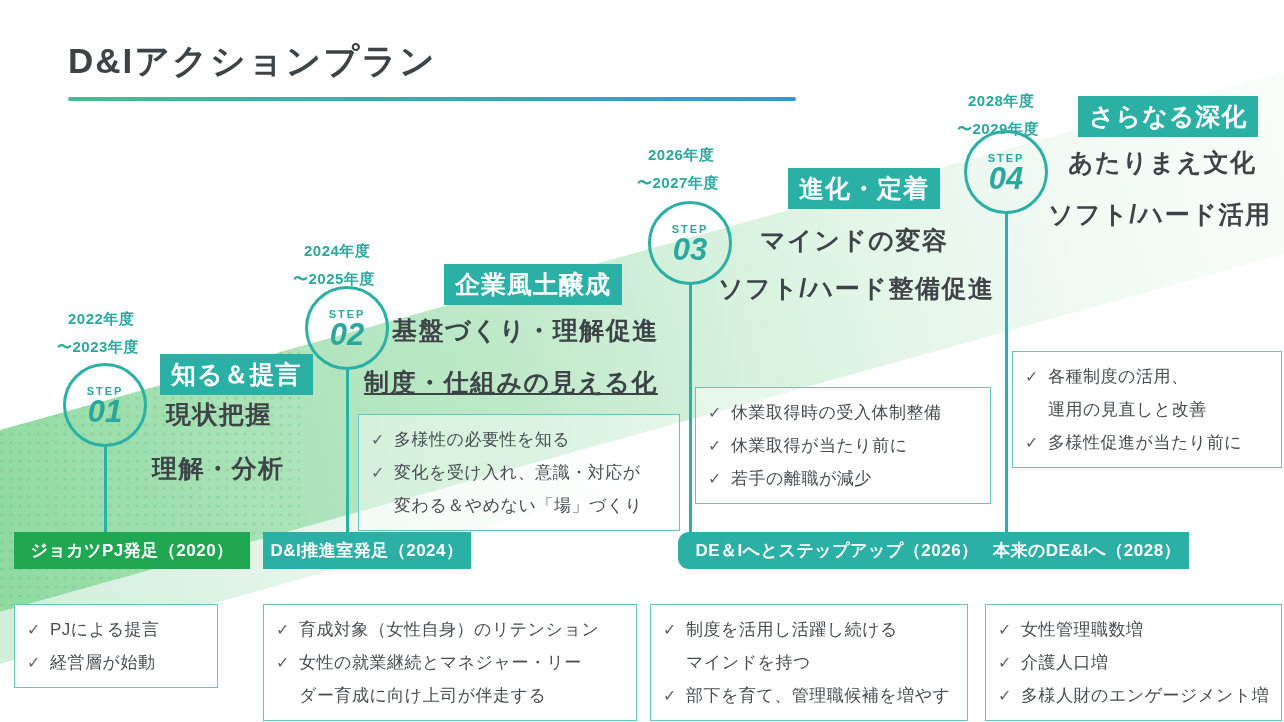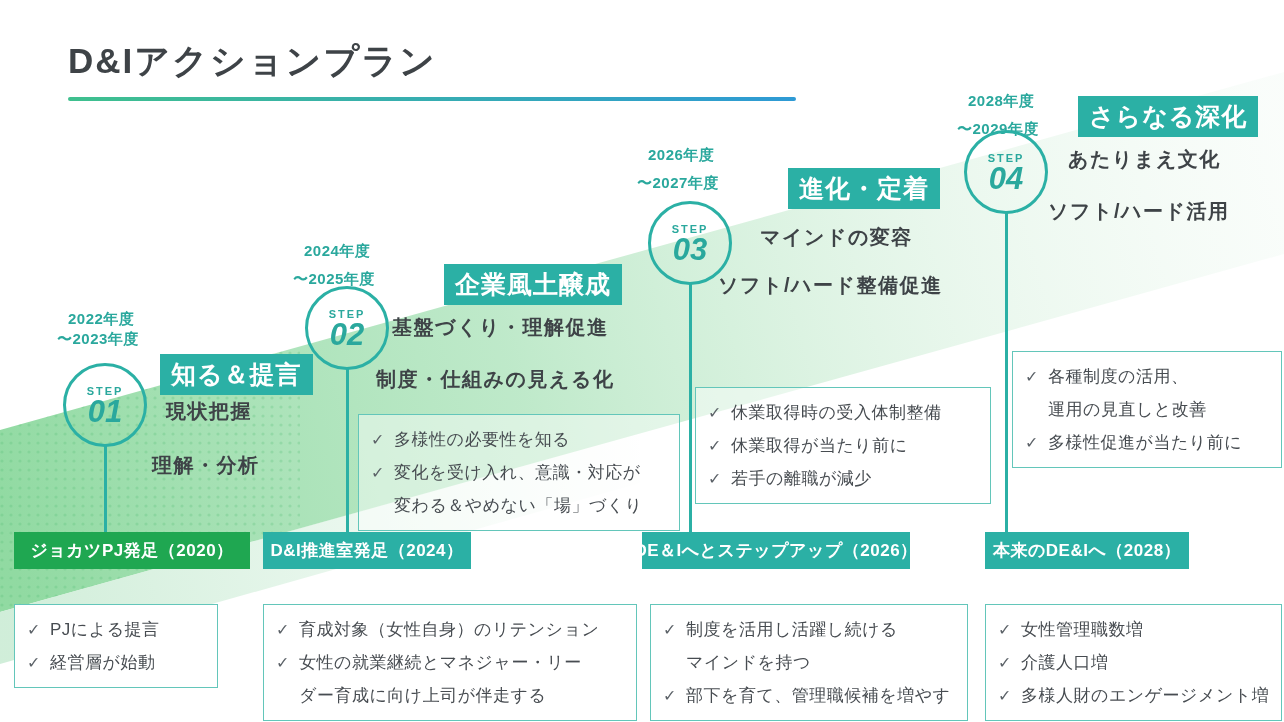--- a/index.html
+++ b/index.html
@@ -33,21 +33,21 @@
   .circle-num{
     font-size:31px;font-weight:bold;color:var(--teal-text,#2AA89D);line-height:28px;font-style:italic;
   }
   .vline{width:2.5px;background:var(--teal,#2BB0A5);}
   .chip{
     background:var(--teal,#2BB0A5);color:#ffffff;
     font-size:25px;font-weight:bold;letter-spacing:1px;
     padding:4px 11px;white-space:nowrap;
   }
   .desc{
-    font-size:20px;font-weight:bold;color:var(--text-dark,#3E4347);
+    font-size:25px;font-weight:bold;color:var(--text-dark,#3E4347);
     letter-spacing:1.5px;white-space:nowrap;
   }
   .banner{
     background:var(--teal,#2BB0A5);color:#ffffff;height:37px;
     display:flex;align-items:center;justify-content:center;
     font-size:17px;font-weight:bold;white-space:nowrap;letter-spacing:0.5px;
     box-sizing:border-box;
   }
   .banner-green{background:var(--green-banner,#1FA751);}
   .box{
@@ -87,21 +87,21 @@
     </defs>
     <polygon points="0,430 1284,72 1284,254 0,612" fill="url(#bandGrad)"></polygon>
     <polygon points="0,612 640,433 640,483 0,664" fill="url(#wedgeGrad)"></polygon>
     <polygon points="0,430 300,346 300,528 0,612" fill="url(#dots)" opacity="0.28"></polygon>
   </svg>
 
   <div class="abs title" style="left:68px;top:38px;">D&amp;Iアクションプラン</div>
   <div class="abs title-underline" style="left:68px;top:97px;width:728px;"></div>
 
   <div class="abs year" style="left:68px;top:310px;">2022年度</div>
-  <div class="abs year" style="left:57px;top:330px;">〜2023年度</div>
+  <div class="abs year" style="left:57px;top:338px;">〜2023年度</div>
   <div class="abs vline" style="left:104px;top:446px;height:87px;"></div>
   <div class="abs circle" style="left:63px;top:363px;">
     <span class="circle-step">STEP</span>
     <span class="circle-num">01</span>
   </div>
   <div class="abs chip" style="left:160px;top:354px;">知る＆提言</div>
   <div class="abs desc" style="left:166px;top:398px;">現状把握</div>
   <div class="abs desc" style="left:152px;top:452px;">理解・分析</div>
   <div class="abs banner banner-green" style="left:14px;top:532px;width:236px;">ジョカツPJ発足（2020）</div>
   <div class="abs box" style="left:14px;top:604px;width:204px;">
@@ -117,21 +117,21 @@
 
   <div class="abs year" style="left:304px;top:242px;">2024年度</div>
   <div class="abs year" style="left:293px;top:270px;">〜2025年度</div>
   <div class="abs vline" style="left:346px;top:368px;height:164px;"></div>
   <div class="abs circle" style="left:305px;top:286px;">
     <span class="circle-step">STEP</span>
     <span class="circle-num">02</span>
   </div>
   <div class="abs chip" style="left:444px;top:264px;">企業風土醸成</div>
   <div class="abs desc" style="left:392px;top:314px;">基盤づくり・理解促進</div>
-  <div class="abs desc" style="left:376px;top:366px;">制度・仕組みの見える化</div>
+  <div class="abs desc" style="left:364px;top:366px;text-decoration:underline;">制度・仕組みの見える化</div>
   <div class="abs box mid" style="left:358px;top:414px;width:322px;">
     <div class="row">
       <span class="chk">✓</span>
       <span class="txt">多様性の必要性を知る</span>
     </div>
     <div class="row">
       <span class="chk">✓</span>
       <span class="txt">変化を受け入れ、意識・対応が</span>
     </div>
     <div class="row">
@@ -172,21 +172,21 @@
     </div>
     <div class="row">
       <span class="chk">✓</span>
       <span class="txt">休業取得が当たり前に</span>
     </div>
     <div class="row">
       <span class="chk">✓</span>
       <span class="txt">若手の離職が減少</span>
     </div>
   </div>
-  <div class="abs banner" style="left:642px;top:532px;width:268px;">DE＆Iへとステップアップ（2026）</div>
+  <div class="abs banner" style="left:678px;top:532px;width:318px;border-radius:11px;">DE＆Iへとステップアップ（2026）</div>
   <div class="abs box" style="left:650px;top:604px;width:318px;">
     <div class="row">
       <span class="chk">✓</span>
       <span class="txt">制度を活用し活躍し続ける</span>
     </div>
     <div class="row">
       <span class="chk"></span>
       <span class="txt">マインドを持つ</span>
     </div>
     <div class="row">

